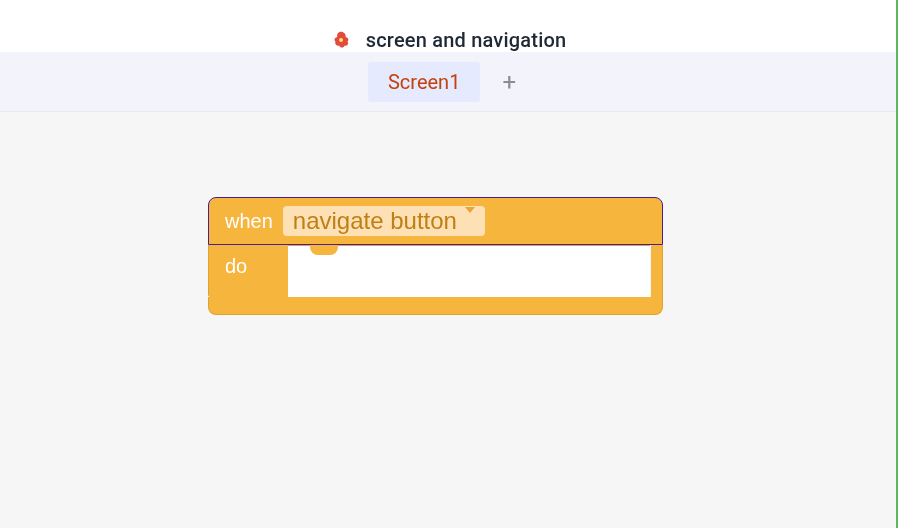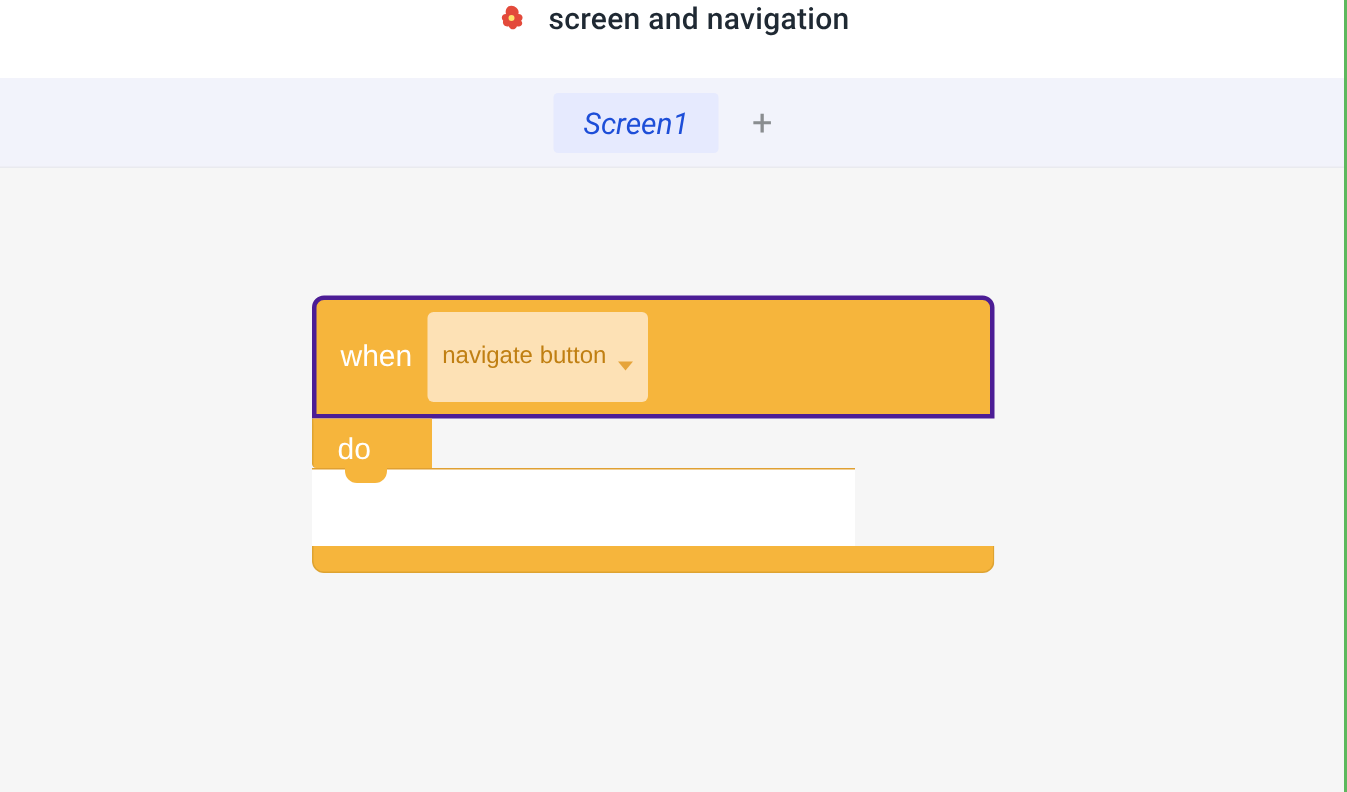--- a/index.html
+++ b/index.html
@@ -14,21 +14,21 @@
       background: #f6f6f6;
       border-right: 2px solid #5db85d;
       position: relative;
       overflow: hidden;
     }
 
     .header-title {
       height: 52px;
       background: #ffffff;
       display: flex;
-      align-items: flex-start;
+      align-items: flex-end;
       justify-content: center;
     }
     .header-title-inner {
       display: flex;
       align-items: center;
       gap: 14px;
     }
     .thunk-icon {
       width: 22px;
       height: 22px;
@@ -54,22 +54,21 @@
     }
     .tab {
       padding: 8px 20px;
       font-size: 20px;
       color: #97999b;
       border-radius: 3px;
       cursor: pointer;
     }
     .tab.active {
       background: #e6eafe;
-      color: #1d4ed8;
-      font-style: italic;
+      color: #c2410c;
     }
     .tab-add {
       font-size: 24px;
       color: #8a8d90;
       padding: 0 12px;
       cursor: pointer;
       font-weight: 400;
     }
 
     .workspace {
@@ -86,49 +85,48 @@
       font-family: Arial, Helvetica, sans-serif;
     }
 
     .block-top {
       background: #f6b53c;
       padding: 8px 14px 8px 16px;
       border-radius: 8px 8px 0 0;
       display: flex;
       align-items: center;
       gap: 10px;
-      border: 3px solid #4c1d95;
+      border: 1px solid #4c1d95;
     }
     .kw {
       color: #ffffff;
       font-size: 20px;
       font-weight: 400;
     }
     .dropdown-pill {
       background: #fde1b5;
       color: #c07f12;
       border-radius: 4px;
-      padding: 21px 10px;
-      font-size: 16px;
+      padding: 1px 10px;
+      font-size: 24px;
       display: inline-flex;
-      align-items: flex-end;
+      align-items: flex-start;
       gap: 8px;
       cursor: pointer;
     }
     .caret {
       width: 0;
       height: 0;
       border-left: 5px solid transparent;
       border-right: 5px solid transparent;
       border-top: 6px solid #e6a43a;
     }
 
     .block-body {
       display: flex;
-      flex-direction: column;
     }
     .block-left-rail {
       width: 80px;
       background: #f6b53c;
       border-left: 1px solid #dea331;
       color: #ffffff;
       font-size: 20px;
       padding: 10px 0 0 16px;
       border-bottom-left-radius: 3px;
     }

